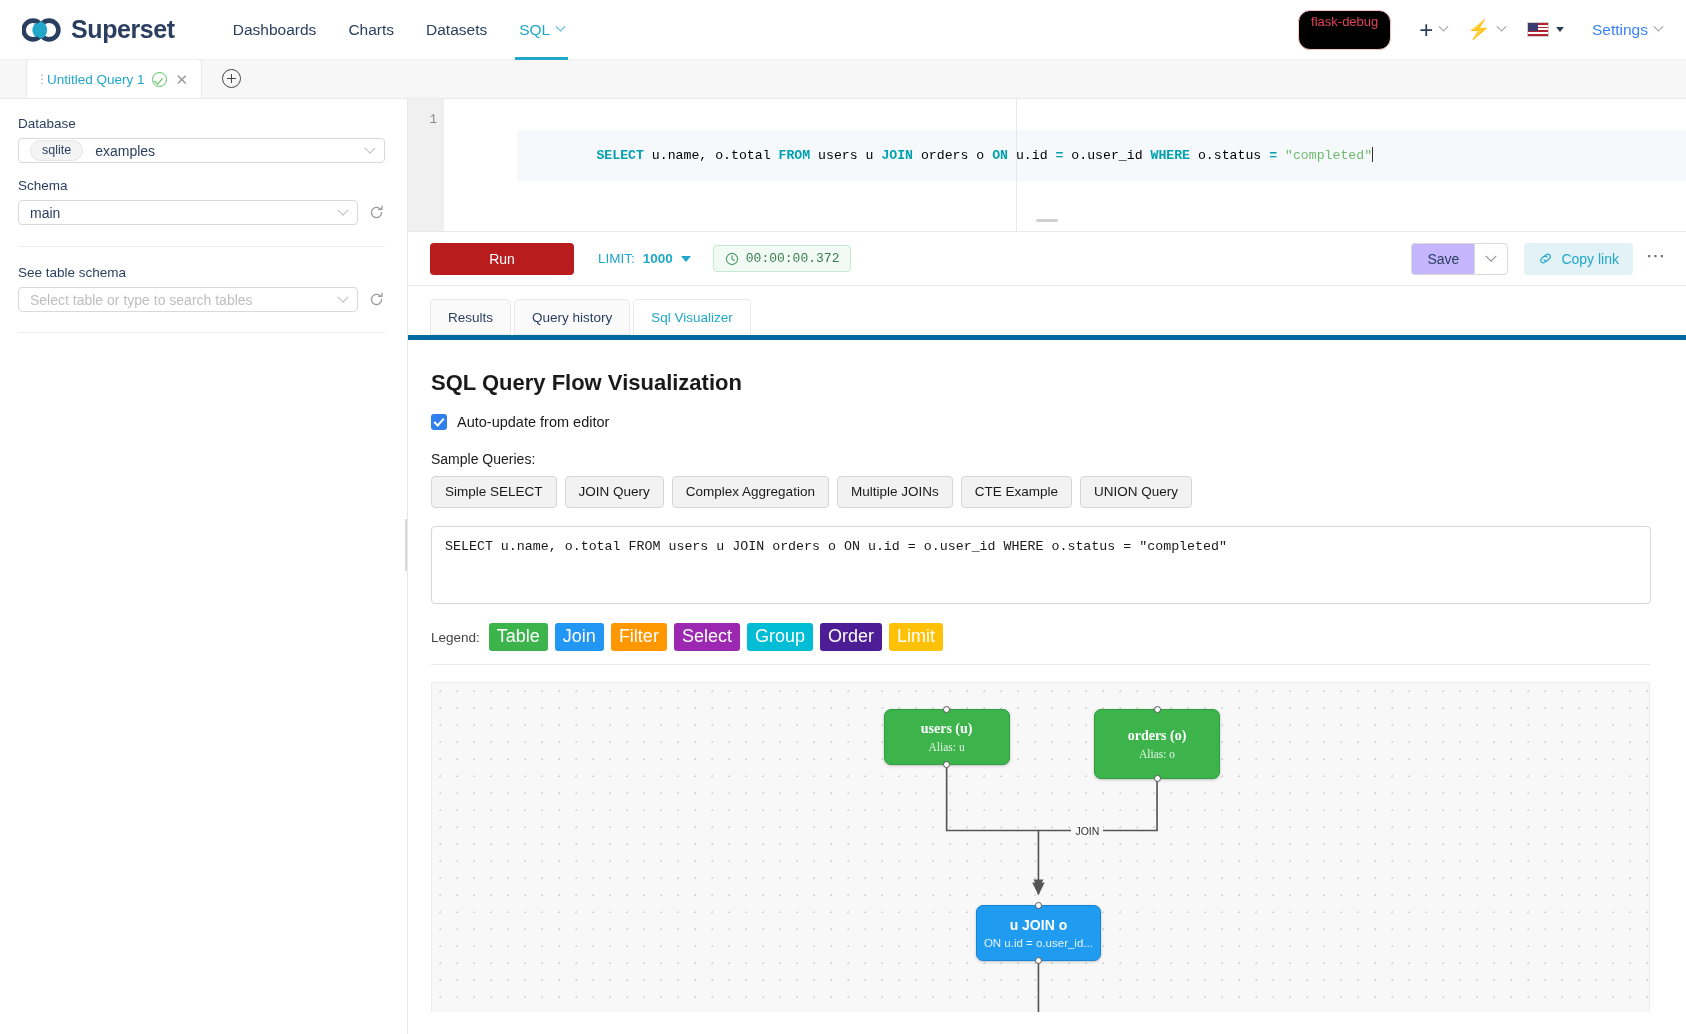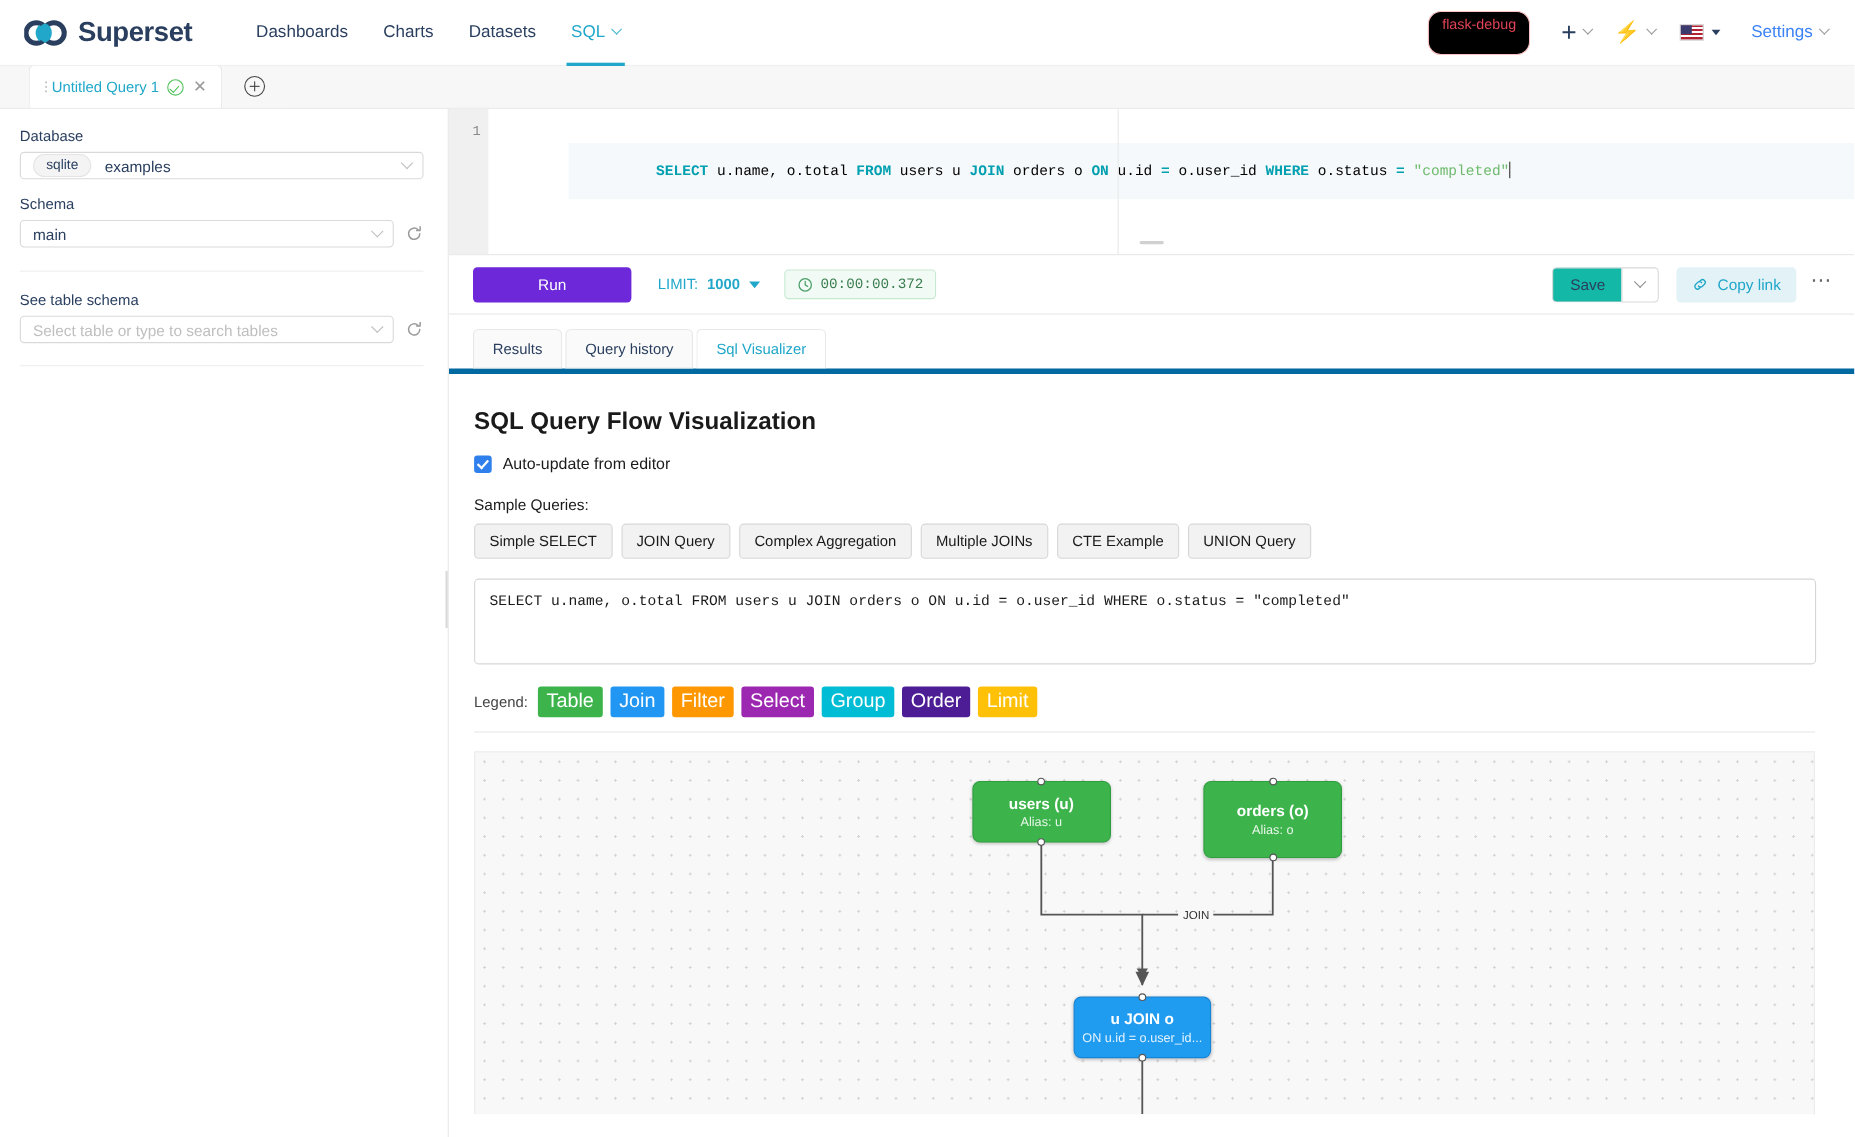--- a/index.html
+++ b/index.html
@@ -269,21 +269,21 @@
   
   .toolbar {
     height: 54px; flex: 0 0 54px;
     display: flex; align-items: center;
     padding: 0 20px 0 22px;
     border-bottom: 1px solid #e8e8e8;
     position: relative;
   }
   .run-btn {
     width: 144px; height: 32px;
-    background: #6d28d9; color: #fff;
+    background: #b91c1c; color: #fff;
     border: none; border-radius: 4px;
     font-size: 14px; font-family: inherit;
     cursor: pointer;
   }
   .limit-ctl {
     display: flex; align-items: center; gap: 8px;
     margin-left: 24px; cursor: pointer;
     font-size: 13.5px; color: #20a7c9;
   }
   .limit-ctl b { font-weight: bold; }
@@ -304,21 +304,21 @@
     font-family: "Liberation Mono", monospace;
     font-size: 13px; color: #3a7d4f;
   }
   .clock-ico { width: 14px; height: 14px; }
   .tb-right { margin-left: auto; display: flex; align-items: center; gap: 0; }
   .save-group { display: flex; }
   .save-btn {
     height: 32px; min-width: 62px;
     border: 1px solid #d9d9d9; border-right: none;
     border-radius: 4px 0 0 4px;
-    background: #14b8a6; color: #2a3f5f;
+    background: #c4b5fd; color: #2a3f5f;
     font-size: 14px; font-family: inherit;
     padding: 0 15px; cursor: pointer;
   }
   .save-caret-btn {
     height: 32px; width: 34px;
     border: 1px solid #d9d9d9;
     border-radius: 0 4px 4px 0;
     background: #fff; cursor: pointer;
     display: flex; align-items: center; justify-content: center;
   }
@@ -460,21 +460,21 @@
     position: absolute;
     border-radius: 7px;
     color: #fff;
     display: flex; flex-direction: column;
     align-items: center; justify-content: center;
     box-shadow: 0 1px 3px rgba(0,0,0,.22);
     cursor: grab;
   }
   .node-title { font-size: 14px; font-weight: bold; }
   .node-sub { font-size: 11.5px; opacity: .88; margin-top: 4px; }
-  .node.table { background: #3cb44b; border: 1px solid #2f9e3f; }
+  .node.table { background: #3cb44b; border: 1px solid #2f9e3f; font-family: Liberation Serif, serif; }
   .node.join  { background: #1f9bf0; border: 1px solid #1484d6; }
   .port {
     position: absolute; width: 7px; height: 7px;
     border-radius: 50%; background: #fff;
     border: 1.4px solid #555; left: 50%;
     margin-left: -3.5px;
   }
   .port.top { top: -4px; }
   .port.bot { bottom: -4px; }
   .edge-label {

